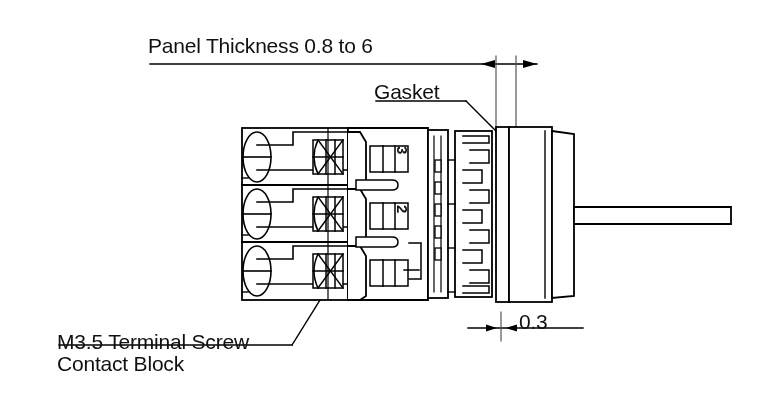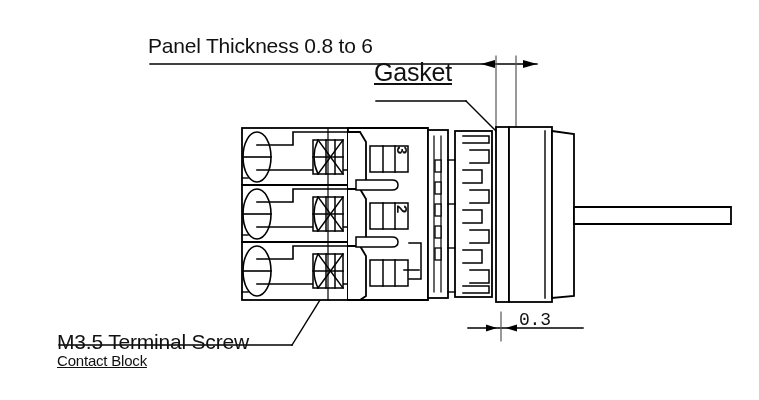--- a/index.html
+++ b/index.html
@@ -32,40 +32,37 @@
     white-space: nowrap;
     letter-spacing: -0.2px;
   }
   #lbl-panel-thickness {
     left: 148px;
     top: 34px;
     font-size: 21px;
   }
   #lbl-gasket {
     left: 374px;
-    top: 58px;
-    font-size: 25px;
-    text-decoration: underline;
+    top: 80px;
+    font-size: 21px;
   }
   #lbl-m35 {
     left: 57px;
     top: 330px;
     font-size: 21px;
   }
   #lbl-contact-block {
     left: 57px;
     top: 352px;
-    font-size: 15px;
-    text-decoration: underline;
+    font-size: 21px;
   }
   #lbl-dim03 {
     left: 519px;
     top: 310px;
-    font-size: 18px;
-    font-family: Liberation Mono, monospace;
+    font-size: 21px;
   }
   .rotnum {
     position: absolute;
     color: #111111;
     font-family: "Liberation Sans", sans-serif;
     font-weight: bold;
     font-size: 15px;
     transform: rotate(90deg);
     transform-origin: left top;
   }

